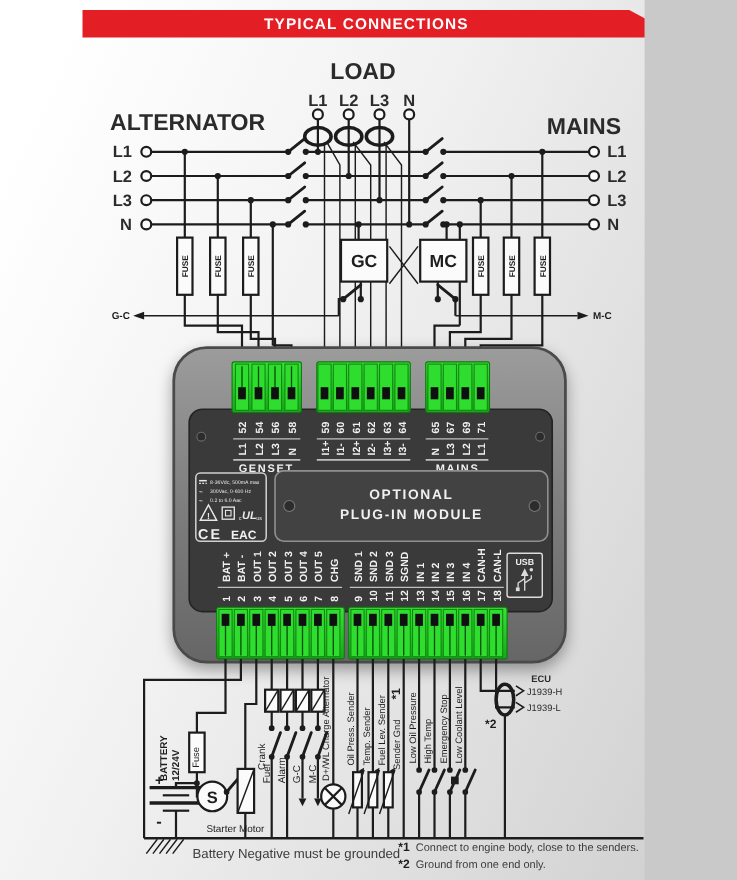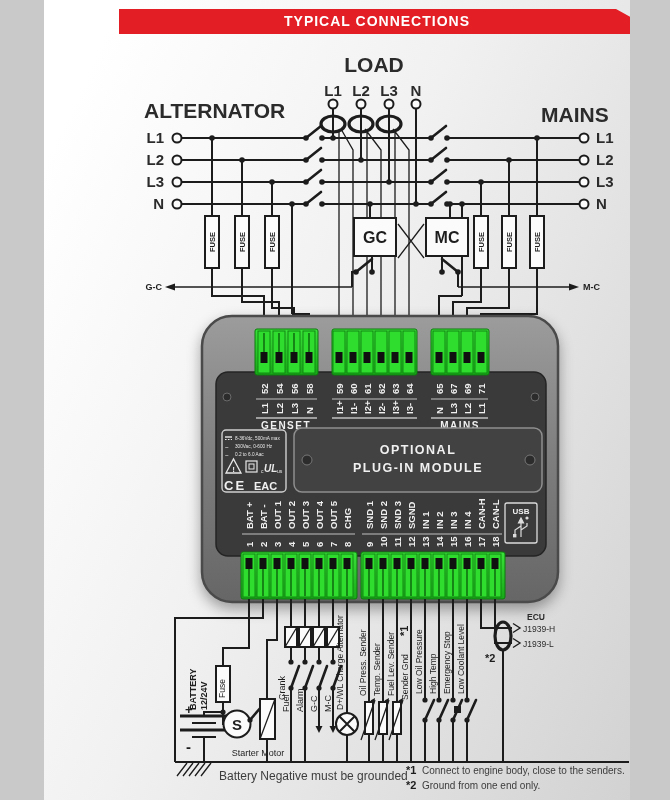--- a/index.html
+++ b/index.html
@@ -1,18 +1,18 @@
 <!DOCTYPE html>
 <html><head>
 <meta charset="utf-8">
 <style>
   html,body{margin:0;padding:0;background:#c9c9c9;}
   .stage{width:586px;height:800px;position:relative;overflow:hidden;
          background:linear-gradient(115deg,#ffffff 8%,#f1f1f1 45%,#d2d2d2 100%);
-         font-family:"Liberation Sans", sans-serif;margin-left:44px;}
+         font-family:"Liberation Sans", sans-serif;}
   svg{display:block}
   text{font-family:"Liberation Sans", sans-serif;fill:#1d1d1d;}
   .t-banner{font-size:14px;font-weight:bold;fill:#ffffff;letter-spacing:1px;}
   .t-title{font-size:21px;font-weight:bold;fill:#2b2b2b;}
   .t-phase{font-size:15px;font-weight:bold;fill:#2b2b2b;}
   .t-mid{font-size:16px;font-weight:bold;}
   .t-fuse{font-size:7.5px;font-weight:bold;}
   .t-wire{font-size:9px;font-weight:bold;}
   .t-term{font-size:9.5px;font-weight:bold;fill:#f0f0f0;}
   .t-group{font-size:10px;font-weight:bold;fill:#f0f0f0;letter-spacing:1.5px;}

